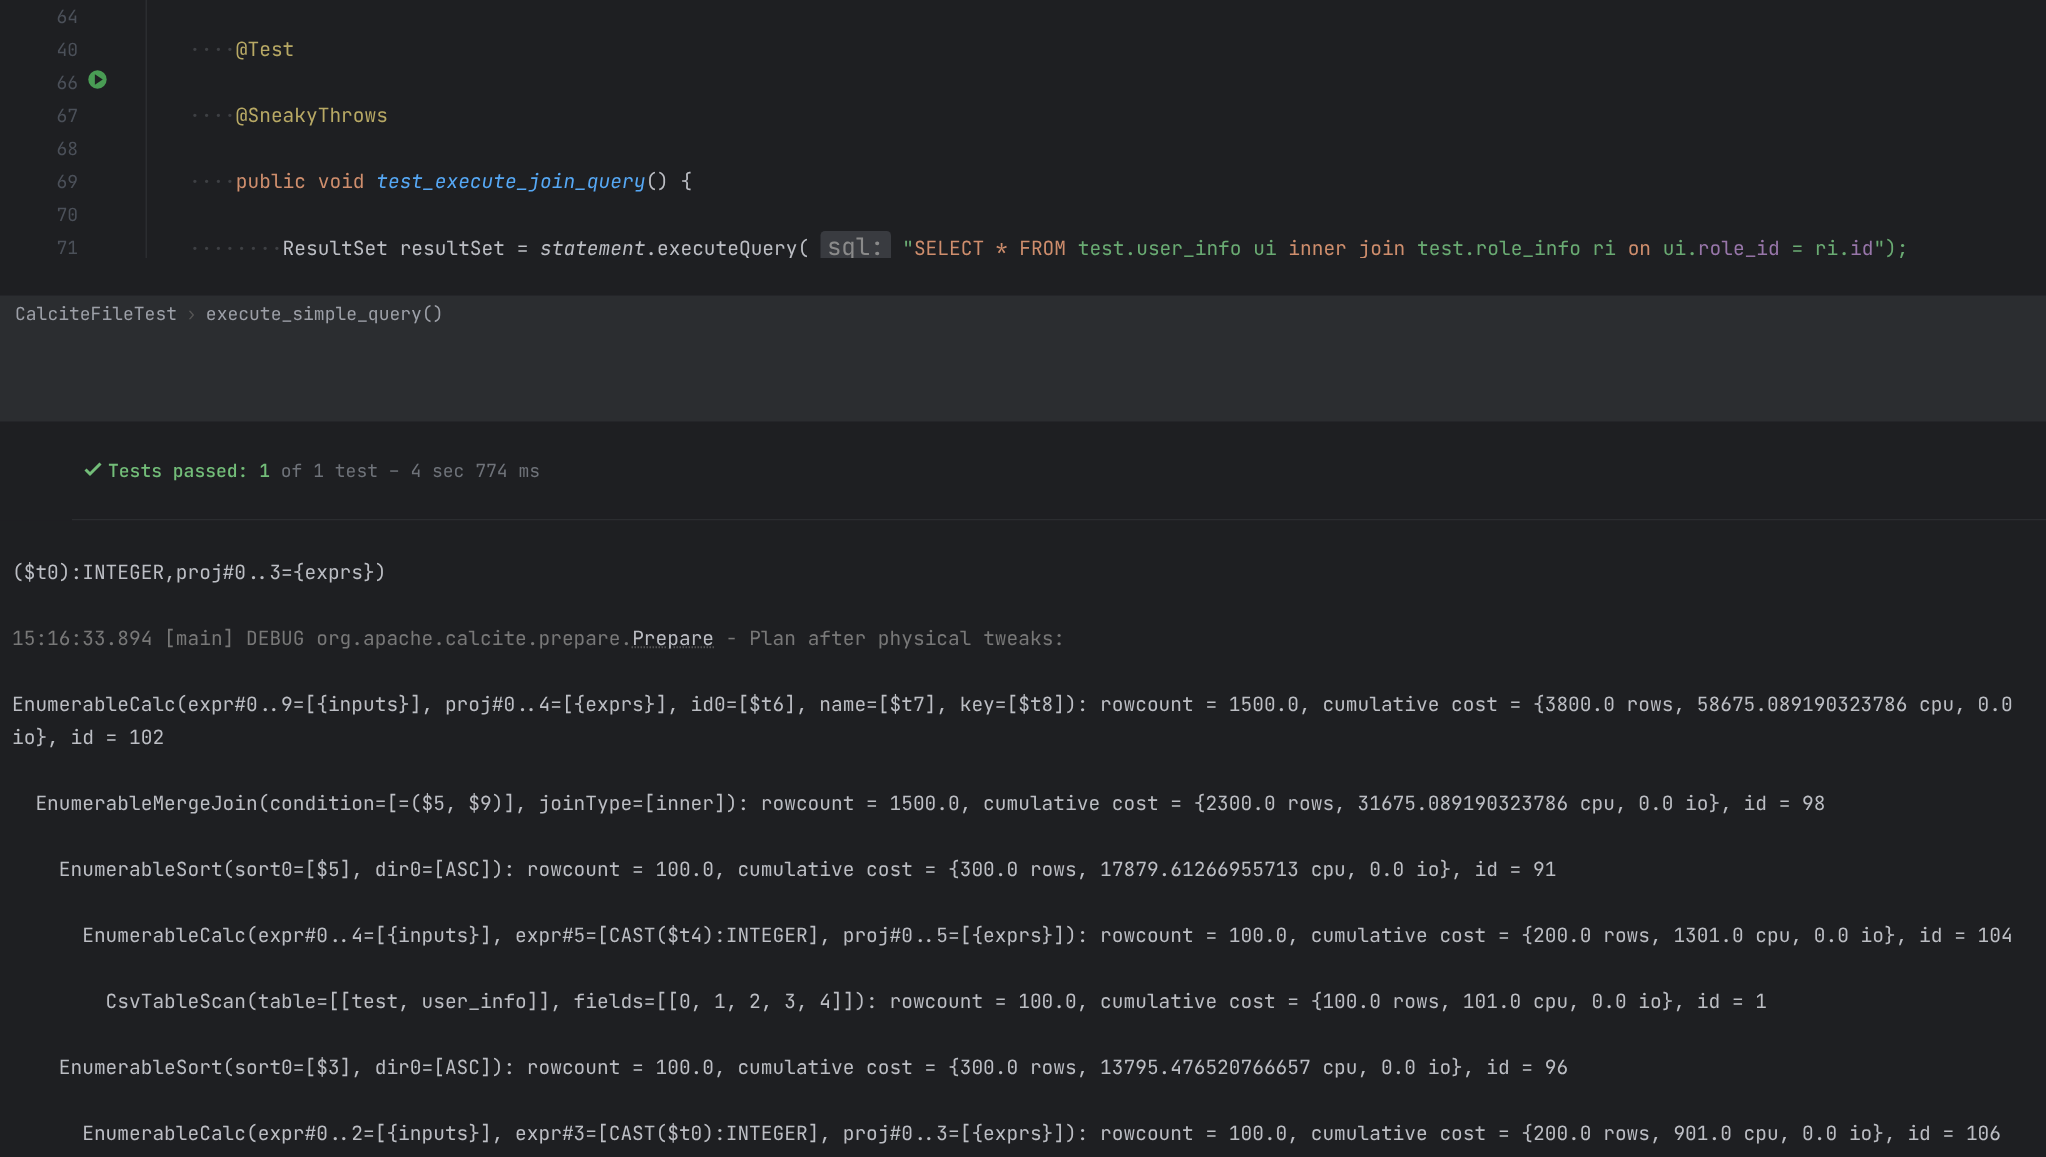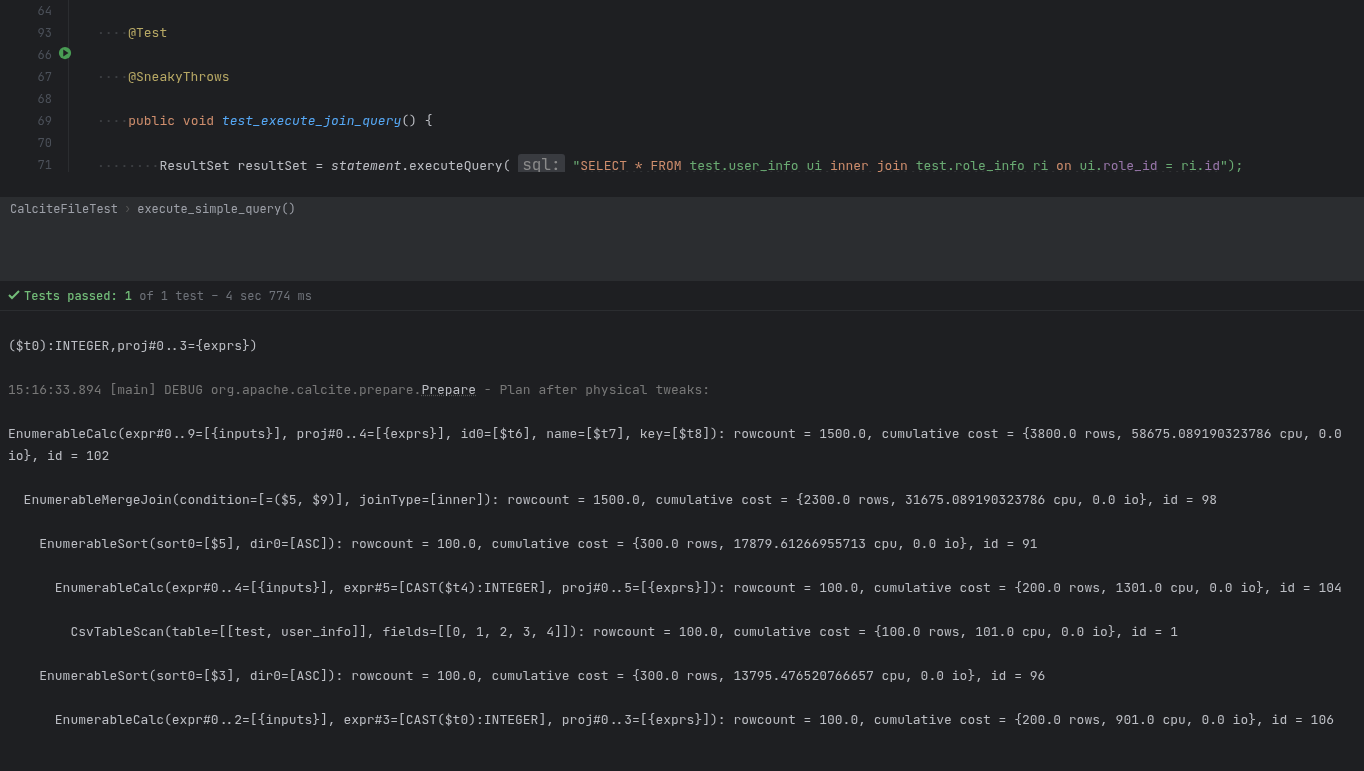--- a/index.html
+++ b/index.html
@@ -1,19 +1,19 @@
 <!DOCTYPE html>
 <html><head>
 <meta charset="utf-8">
 <style>
 * { margin:0; padding:0; box-sizing:border-box; }
 body { background:#1e1f22; color:#bcbec4; font-family:'JetBrains Mono','Consolas','Monaco',monospace; font-size:13px; overflow:hidden; }
 
 
-.editor { display:flex; height:172px; background:#1e1f22; overflow:hidden; }
+.editor { display:flex; height:172px; background:#1e1f22; overflow:hidden;gap:29px; }
 .gutter { width:62px; flex-shrink:0; text-align:right; padding-right:10px; color:#4b5059; user-select:none; line-height:22px; font-size:12px; position:relative; }
 .gln { position:relative; }
 .run-icon { position:absolute; right:-20px; top:2px; width:14px; height:14px; }
 .code { flex:1; line-height:22px; white-space:pre; font-size:13px; padding-left:28px; margin-left:6px; border-left:1px solid #2b2d30; }
 .dots { color:#3e4044; }
 .anno { color:#b8a965;text-align:right; }
 .kw { color:#cf8e6d; }
 .mname { color:#56a8f5; font-style:italic; }
 .typ { color:#bcbec4; }
 .punc { color:#bcbec4; }
@@ -26,38 +26,38 @@
 .param-hint { background:#393b40; color:#8a8a8a; border-radius:3px; padding:0 4px; font-size:16px; font-style:normal; }
 
 
 .breadcrumb { background:#2b2d30; border-top:1px solid #1e1f22; height:24px; display:flex; align-items:center; padding:0 10px; font-size:12px; color:#9da0a8;margin-top:24px; }
 .bc-sep { margin:0 6px; color:#555; }
 
 
 .spacer { height:62px; background:#2b2d30; border-bottom:1px solid #1e1f22; }
 
 
-.test-status { background:#1e1f22; padding:6px 8px; font-size:12px; border-bottom:1px solid #2b2d30; }
+.test-status { background:#1e1f22; padding:24px 8px; font-size:12px; border-bottom:1px solid #2b2d30;margin-left:48px; }
 .ts-pass { color:#73bd79; font-weight:500; }
 .ts-dim { color:#6f737a; }
 
 
 .console { background:#1e1f22; font-size:13px; line-height:22px; padding:2px 8px 20px 8px; white-space:pre-wrap; word-break:break-all; }
 .log-ts { color:#787878; }
 .log-dbg { color:#787878; }
 .log-cls { color:#bcbec4; text-decoration:underline dotted; text-decoration-color:#555; }
 .log-plain { color:#bcbec4; }
 </style>
 </head>
 <body>
 
 <div class="editor">
   <div class="gutter">
     <div class="gln">64</div>
-    <div class="gln">93</div>
+    <div class="gln">40</div>
     <div class="gln"><span>66</span>
       <svg class="run-icon" viewBox="0 0 16 16">
           <circle cx="8" cy="8" r="7" fill="#499c54"></circle>
           <path d="M6 4l6 4-6 4z" fill="#1e1f22"></path>
         </svg>
     </div>
     <div class="gln">67</div>
     <div class="gln">68</div>
     <div class="gln">69</div>
     <div class="gln">70</div>

